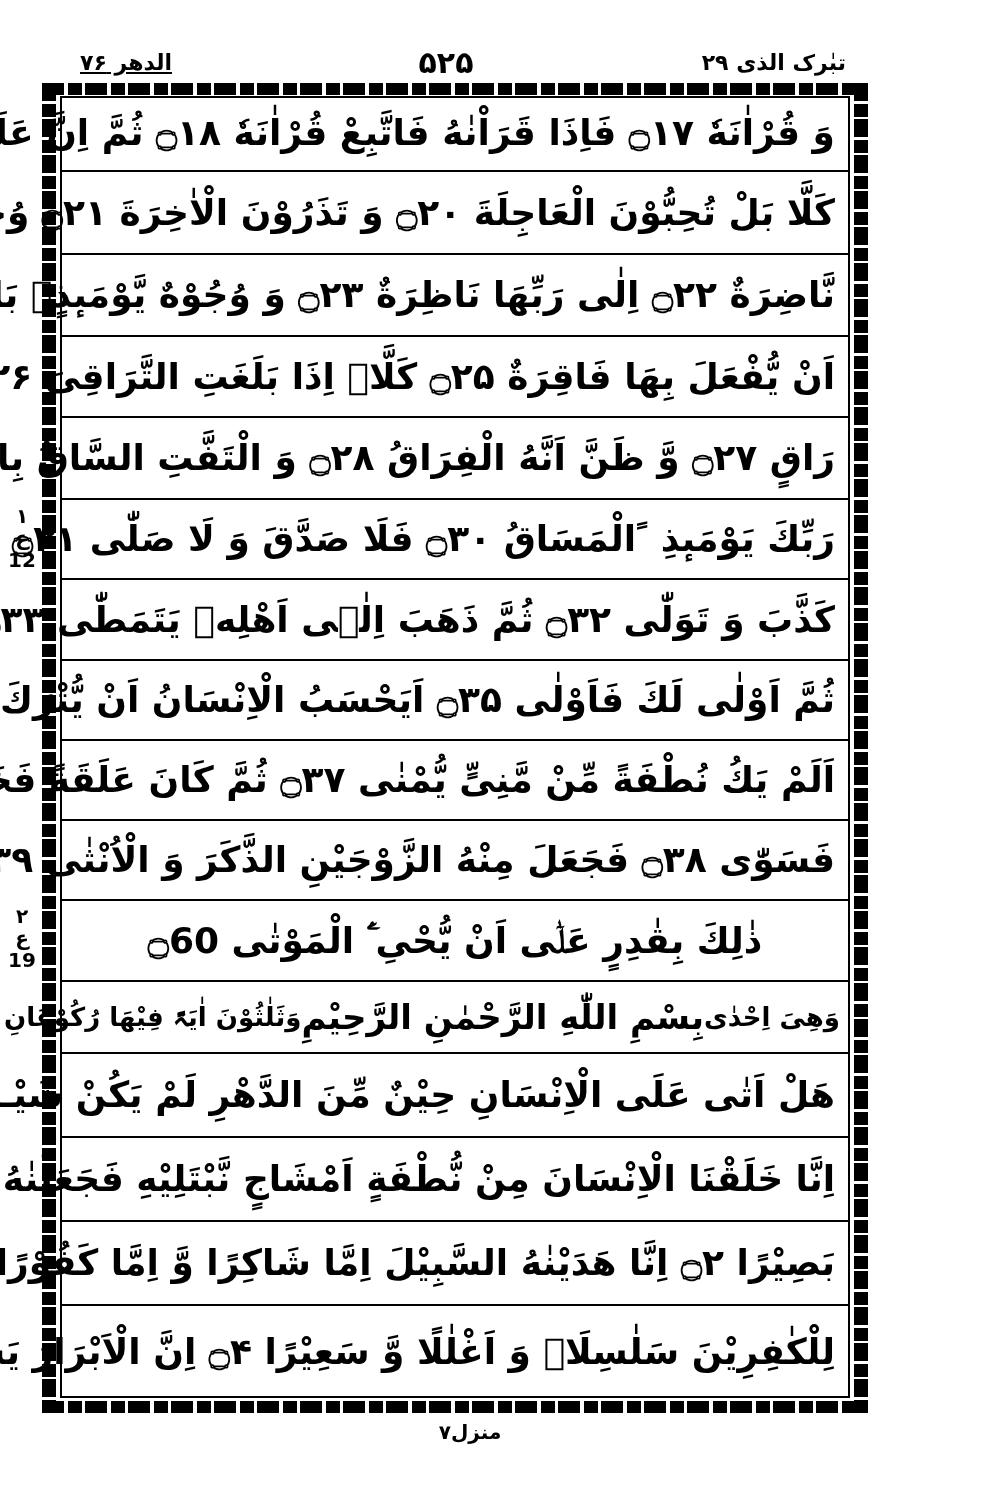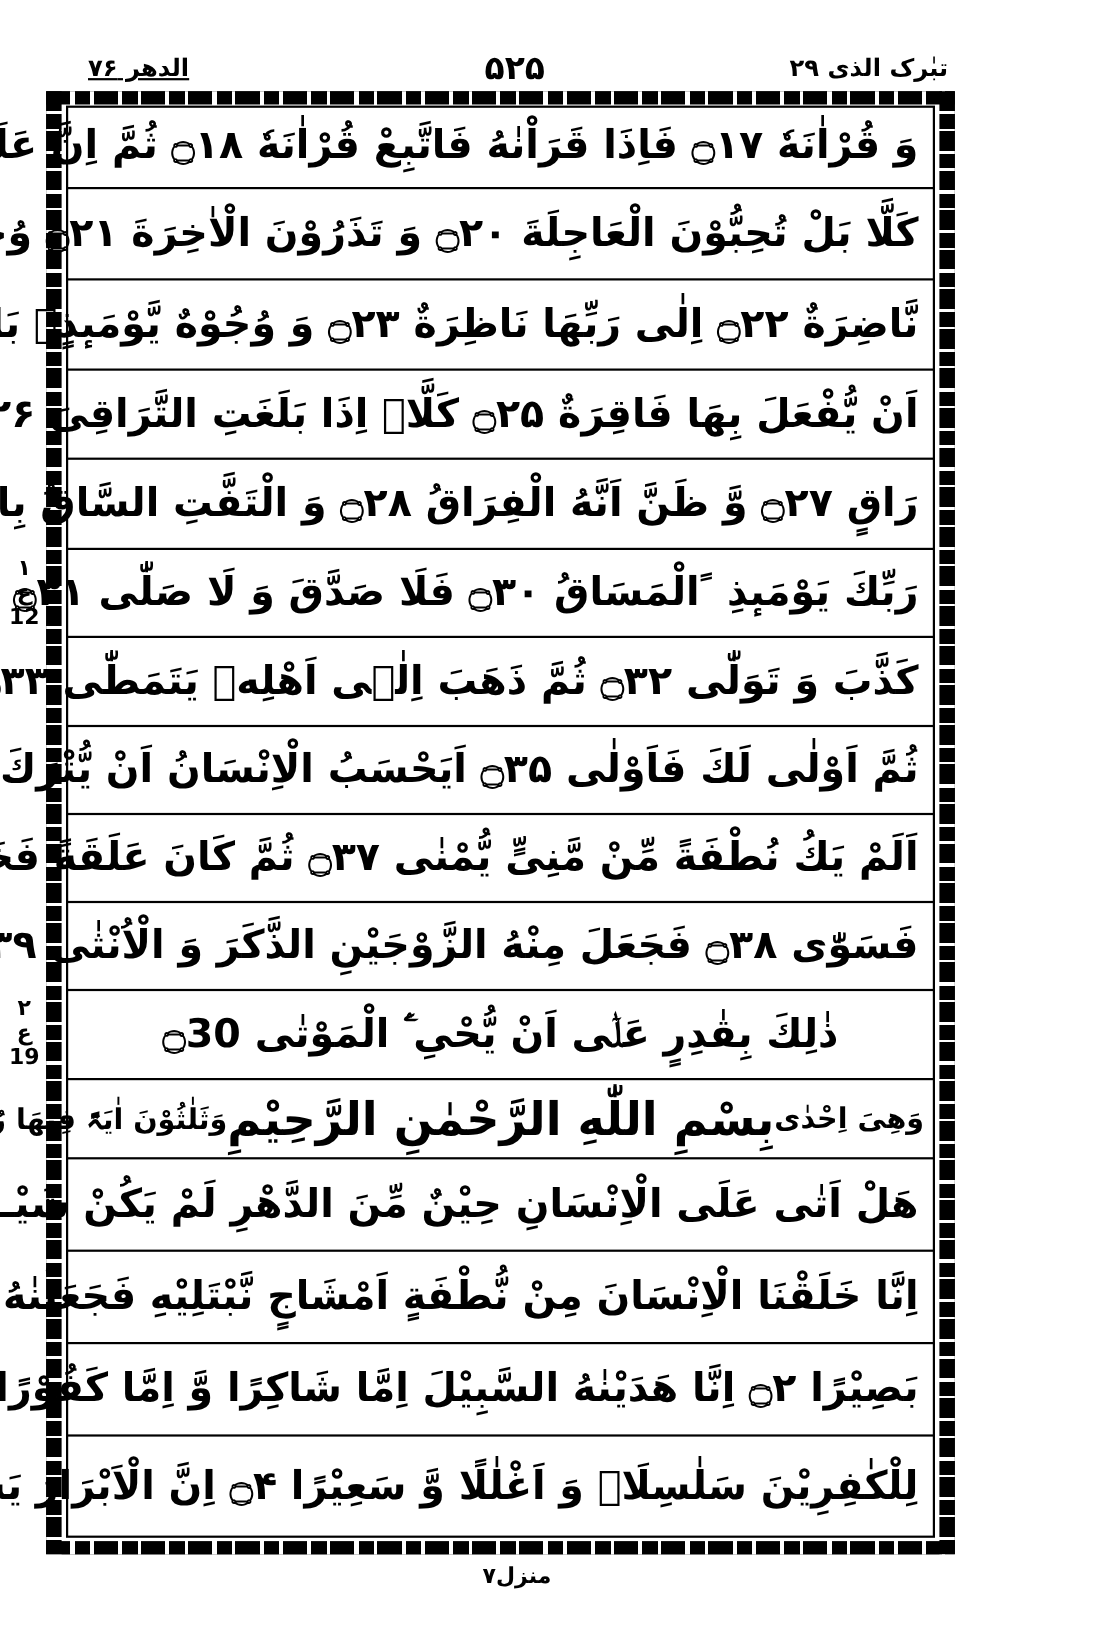--- a/index.html
+++ b/index.html
@@ -1,34 +1,34 @@
 <!DOCTYPE html>
 <html><head>
 <meta charset="utf-8">
 <style>
   html, body { margin:0; padding:0; background:#ffffff; }
   body { width:1000px; height:1485px; position:relative; overflow:hidden; font-family:"DejaVu Sans", sans-serif; color:#000; }
   .hdr { position:absolute; top:48px; font-weight:bold; font-size:22px; line-height:30px; direction:rtl; }
   .hdr-left { left:80px;text-decoration:underline; }
-  .hdr-center { left:418px; width:100px; text-align:center; font-size:30px; }
-  .hdr-right { right:138px;margin-left:13px; }
+  .hdr-center { left:396px; width:100px; text-align:center; font-size:30px; }
+  .hdr-right { right:154px;margin-left:13px; }
   .frame { position:absolute; left:42px; top:83px; width:826px; height:1330px; border:3px solid #000; box-sizing:border-box; }
   .frame-top, .frame-bottom { position:absolute; left:42px; width:826px; height:12px; background:
       repeating-linear-gradient(90deg,#000 0 22px,#fff 22px 26px,#000 26px 40px,#fff 40px 43px); }
   .frame-top { top:83px; } .frame-bottom { top:1401px; }
   .frame-lside, .frame-rside { position:absolute; top:83px; width:14px; height:1330px; background:
       repeating-linear-gradient(180deg,#000 0 18px,#fff 18px 21px,#000 21px 34px,#fff 34px 36px); }
   .frame-lside { left:42px; } .frame-rside { left:854px; }
   .inner { position:absolute; left:60px; top:96px; width:790px; height:1302px; border:2px solid #000; box-sizing:border-box; }
   .row { position:absolute; left:60px; width:790px; box-sizing:border-box; border-bottom:2px solid #000; display:flex; align-items:center; justify-content:center; direction:rtl; }
   .ayah-line { font-family:"DejaVu Sans", sans-serif; font-weight:bold; font-size:36px; line-height:1; white-space:nowrap; text-align:justify; text-align-last:justify; width:760px; letter-spacing:0.5px; }
   .center-line { width:auto; text-align:center; text-align-last:center; }
   .surah-row { justify-content:space-between; padding:0 10px; }
   .surah-row span { font-weight:bold; font-size:26px; white-space:nowrap; }
-  .surah-row .bism { font-size:42px; }
+  .surah-row .bism { font-size:34px; }
   .margin-mark { position:absolute; left:6px; width:32px; text-align:center; font-weight:bold; font-size:20px; line-height:22px; }
   .footer { position:absolute; top:1420px; left:420px; width:100px; text-align:center; font-weight:bold; font-size:20px; direction:rtl; }
 </style>
 </head>
 <body>
 
 <div class="hdr hdr-left">الدھر ۷۶</div>
 <div class="hdr hdr-center">۵۲۵</div>
 <div class="hdr hdr-right">تبٰرک الذی ۲۹</div>
 
@@ -63,21 +63,21 @@
 <div class="row" style="top:661px;height:80px;">
     <span class="ayah-line">ثُمَّ اَوْلٰى لَكَ فَاَوْلٰى ۝۳۵ اَیَحْسَبُ الْاِنْسَانُ اَنْ یُّتْرَكَ سُدًى ۝۳۶</span>
   </div>
 <div class="row" style="top:741px;height:80px;">
     <span class="ayah-line">اَلَمْ یَكُ نُطْفَةً مِّنْ مَّنِیٍّ یُّمْنٰى ۝۳۷ ثُمَّ كَانَ عَلَقَةً فَخَلَقَ</span>
   </div>
 <div class="row" style="top:821px;height:80px;">
     <span class="ayah-line">فَسَوّٰى ۝۳۸ فَجَعَلَ مِنْهُ الزَّوْجَیْنِ الذَّكَرَ وَ الْاُنْثٰى ۝۳۹ اَلَیْسَ</span>
   </div>
 <div class="row" style="top:901px;height:81px;">
-    <span class="ayah-line center-line">ذٰلِكَ بِقٰدِرٍ عَلٰۤى اَنْ یُّحْیِ َۧ الْمَوْتٰى ۝30</span>
+    <span class="ayah-line center-line">ذٰلِكَ بِقٰدِرٍ عَلٰۤى اَنْ یُّحْیِ َۧ الْمَوْتٰى ۝60</span>
   </div>
 
 <div class="row surah-row" style="top:982px;height:72px;">
   <span>وَھِیَ اِحْدٰی</span>
   <span class="bism">بِسْمِ اللّٰهِ الرَّحْمٰنِ الرَّحِیْمِ</span>
   <span>وَثَلٰثُوْنَ اٰیَۃً فِیْهَا رُكُوْعَانِ</span>
 </div>
 
 <div class="row" style="top:1054px;height:84px;">
     <span class="ayah-line">هَلْ اَتٰى عَلَى الْاِنْسَانِ حِیْنٌ مِّنَ الدَّهْرِ لَمْ یَكُنْ شَیْــٴًـا مَّذْكُوْرًا ۝۱</span>

